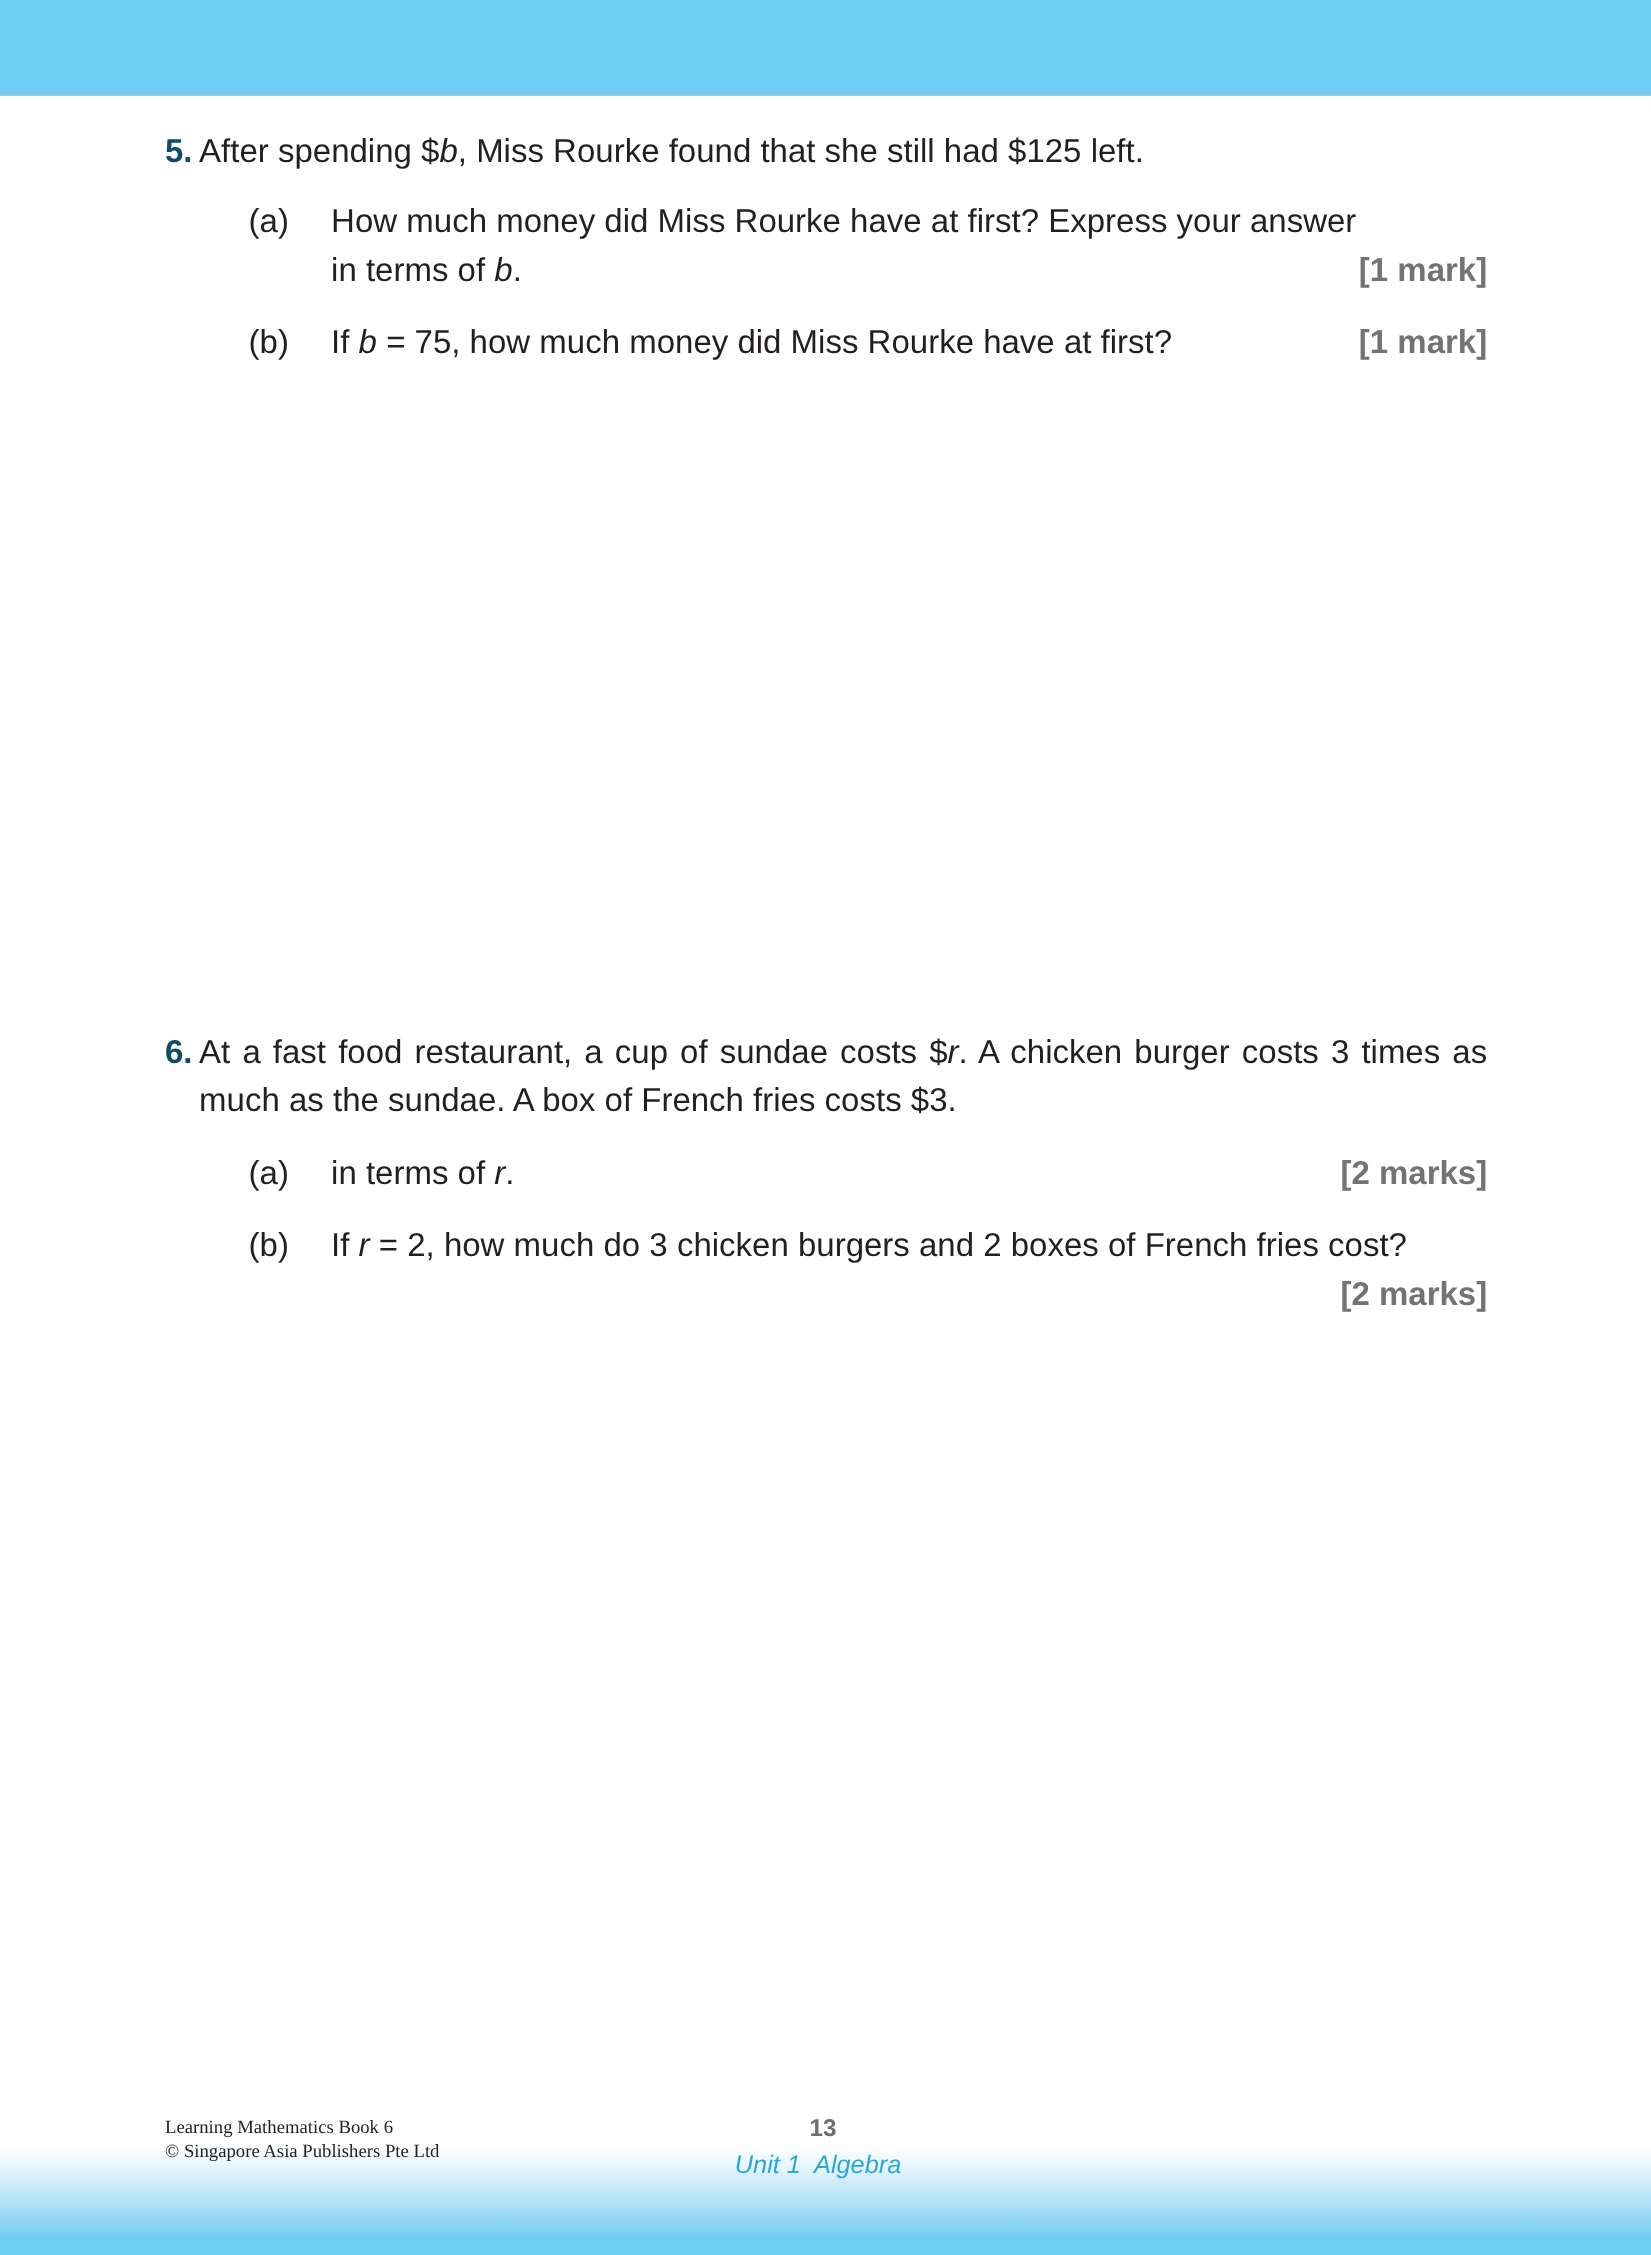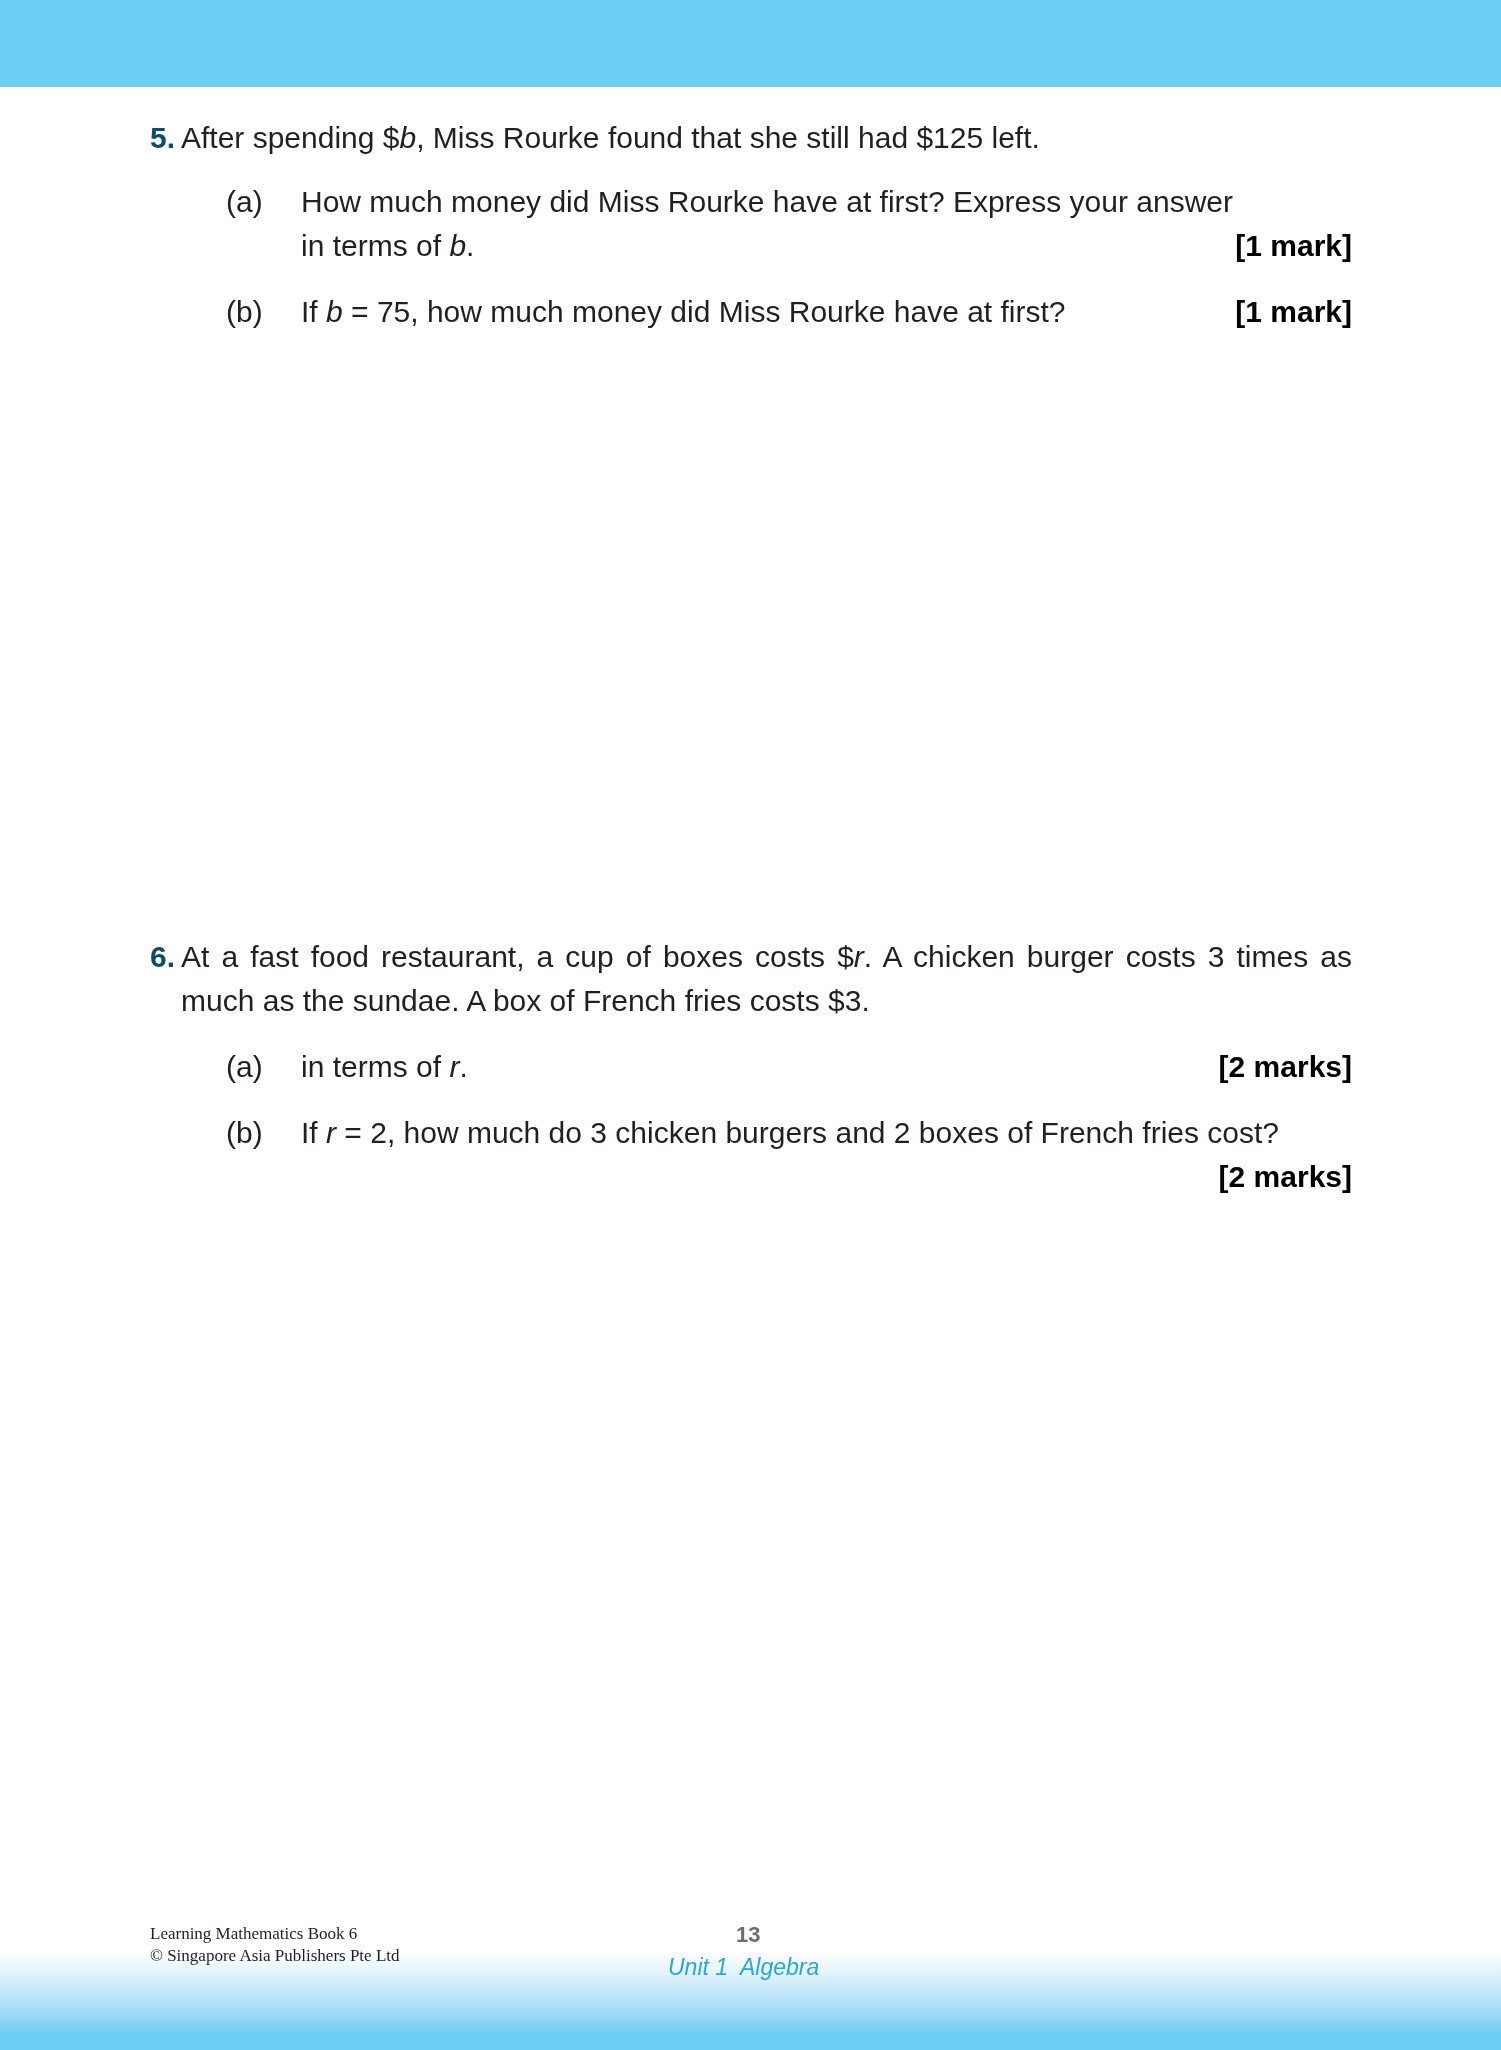--- a/index.html
+++ b/index.html
@@ -24,21 +24,21 @@
     }
     .qnum {
       position: absolute; left: 0; top: 0;
       font-weight: bold; color: #0f4c6b;
     }
     .stem { margin-left: 31px; text-align: justify; }
     .part { position: relative; margin-left: 76px; margin-top: 22px; }
     .plabel { position: absolute; left: 0; top: 0; }
     .ptext { margin-left: 75px; text-align: justify; }
     .marks {
-      font-weight: bold; color: #000000;
+      font-weight: bold; color: #737373;
     }
     .inline-mark { float: right; }
     i { font-style: italic; }
     .footer-left {
       position: absolute; left: 150px; top: 1907px;
       font-family: "Liberation Serif", serif; font-size: 17px; line-height: 22px; color: #231f20; margin-top: 16px;
     }
     .page-num {
       position: absolute; left: 736px; top: 1922px; width: 30px; text-align: left;
       font-weight: bold; font-size: 22px; color: #6d6e71;
@@ -66,21 +66,21 @@
   </div>
 
   <div class="part">
     <span class="plabel">(b)</span>
     <div class="ptext"><span>If </span><i>b</i><span> = 75, how much money did Miss Rourke have at first?</span><span class="marks inline-mark">[1 mark]</span></div>
   </div>
 </div>
 
 <div class="q" style="top:935px;">
   <span class="qnum">6.</span>
-  <div class="stem"><span>At a fast food restaurant, a cup of boxes costs $</span><i>r</i><span>. A chicken burger costs 3 times as much as the sundae. A box of French fries costs $3.</span></div>
+  <div class="stem"><span>At a fast food restaurant, a cup of sundae costs $</span><i>r</i><span>. A chicken burger costs 3 times as much as the sundae. A box of French fries costs $3.</span></div>
 
   <div class="part">
     <span class="plabel">(a)</span>
     <div class="ptext">
       <div><span>in terms of </span><i>r</i><span>.</span><span class="marks inline-mark">[2 marks]</span></div>
     </div>
   </div>
 
   <div class="part">
     <span class="plabel">(b)</span>

